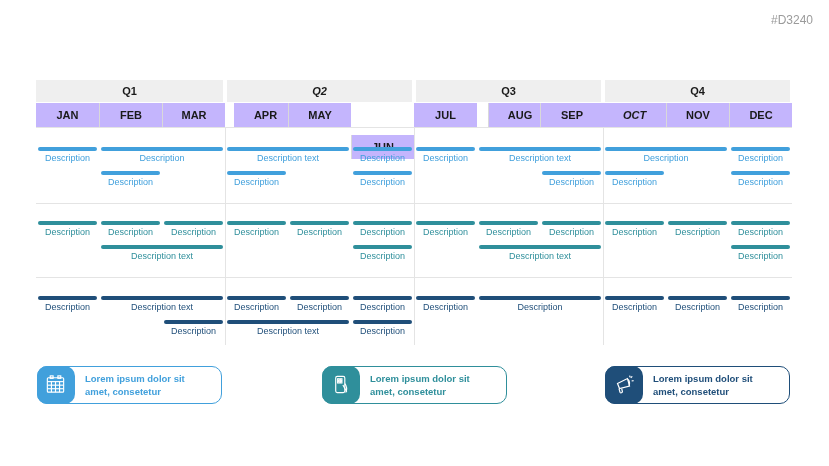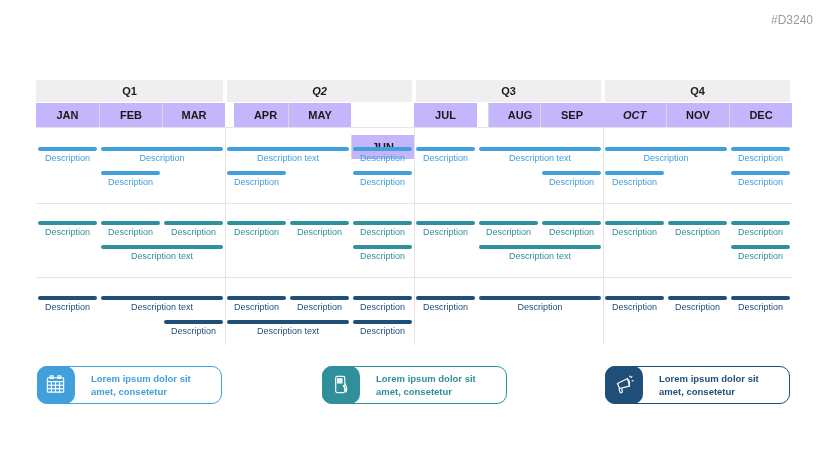--- a/index.html
+++ b/index.html
@@ -37,21 +37,21 @@
   }
   .callout{
     position:absolute;top:366px;width:185px;height:38px;background:#fff;
     border:1.5px solid #000;border-radius:10px;box-sizing:border-box;
   }
   .callout-icon{
     position:absolute;left:-1.5px;top:-1.5px;width:38px;height:38px;
     border-radius:10px;display:flex;align-items:center;justify-content:center;
   }
   .callout-text{
-    position:absolute;left:53px;top:50%;transform:translateY(-50%);
+    position:absolute;left:47px;top:50%;transform:translateY(-50%);
     width:118px;font-size:9.5px;font-weight:bold;line-height:1.4;
   }
   svg{display:block;}
 </style>
 </head>
 <body>
 
 <div class="slide">
 
   <div class="code">#D3240</div>

